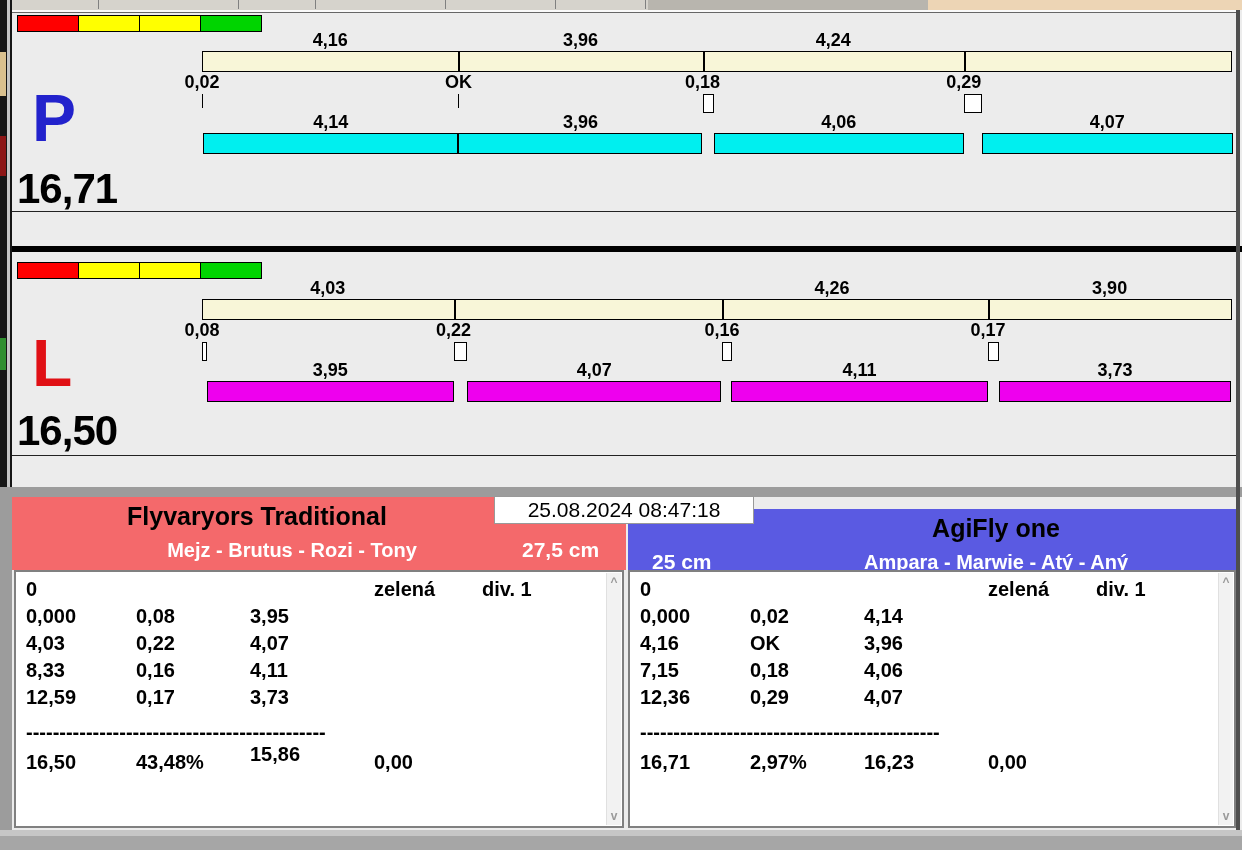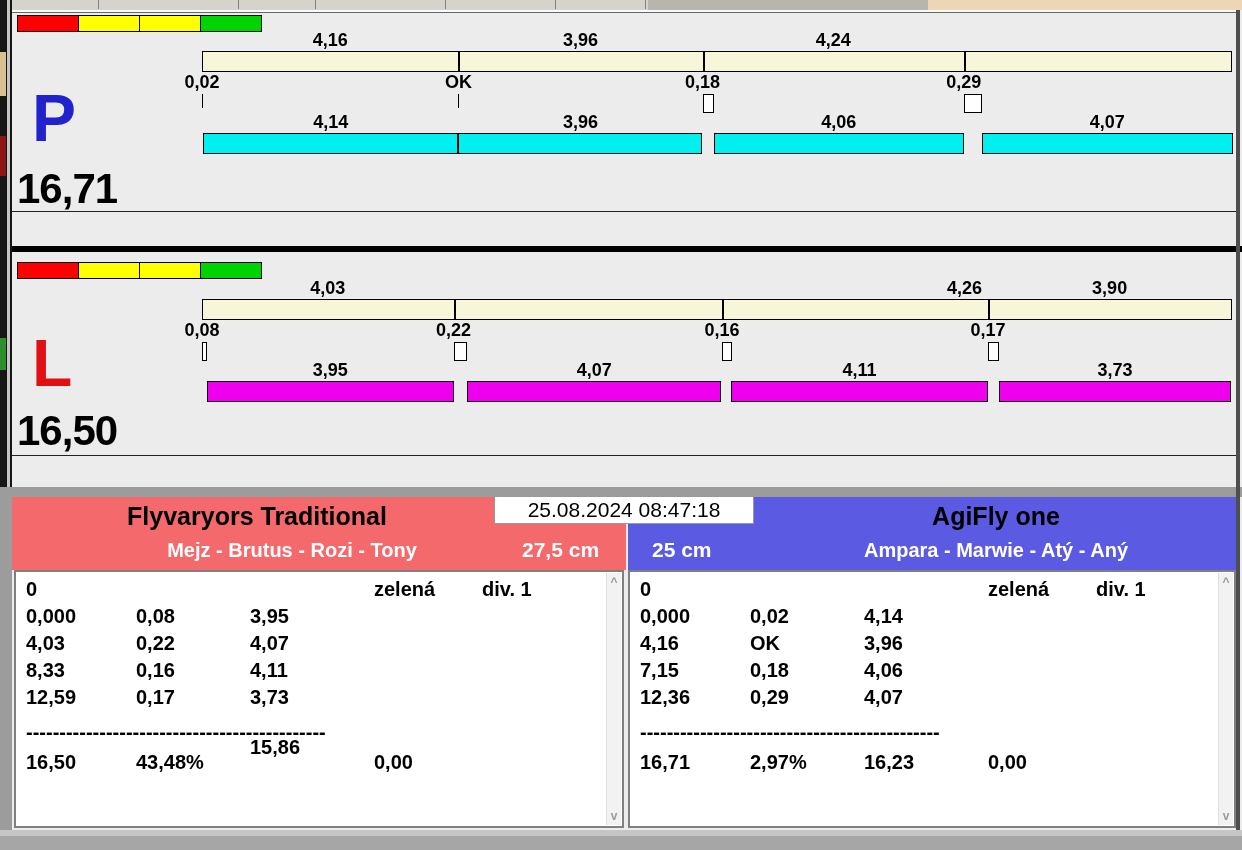--- a/index.html
+++ b/index.html
@@ -133,21 +133,21 @@
   <div class="panel" id="panel1" style="top:252px;height:203px">
     <div class="lane-letter" id="letter1" style="top: 78px; color: rgb(224, 16, 21);">L</div>
     <div class="lane-total" style="top:158px">16,50</div>
   <div style="position: absolute; left: 5px; top: 10px; width: 62px; height: 17px; background: rgb(255, 0, 0); border: 1px solid rgb(0, 0, 0);"></div>
       <div style="position: absolute; left: 66px; top: 10px; width: 62px; height: 17px; background: rgb(255, 255, 0); border: 1px solid rgb(0, 0, 0);"></div>
       <div style="position: absolute; left: 127px; top: 10px; width: 62px; height: 17px; background: rgb(255, 255, 0); border: 1px solid rgb(0, 0, 0);"></div>
       <div style="position: absolute; left: 188px; top: 10px; width: 62px; height: 17px; background: rgb(0, 212, 0); border: 1px solid rgb(0, 0, 0);"></div>
       <div style="position: absolute; left: 190px; top: 47px; width: 1030px; height: 21px; background: rgb(248, 246, 216); border: 1px solid rgb(0, 0, 0);"></div>
       <div class="blab" style="position: absolute; left: 190px; top: 27px; width: 251.57px;">4,03</div>
       <div style="position: absolute; left: 441.57px; top: 47px; width: 2px; height: 21px; background: rgb(0, 0, 0);"></div>
-      <div class="blab" style="position: absolute; left: 704px; top: 27px; width: 265.927px; text-align: right;">4,26</div>
+      <div class="blab" style="position: absolute; left: 687px; top: 27px; width: 265.927px;">4,26</div>
       <div style="position: absolute; left: 709.994px; top: 47px; width: 2px; height: 21px; background: rgb(0, 0, 0);"></div>
       <div class="blab" style="position: absolute; left: 975.921px; top: 27px; width: 243.455px;">3,90</div>
       <div style="position: absolute; left: 975.921px; top: 47px; width: 2px; height: 21px; background: rgb(0, 0, 0);"></div>
       <div class="blab" style="position: absolute; left: 150px; top: 69px; width: 80px;">0,08</div>
       <div style="position: absolute; left: 190px; top: 90px; width: 4.99394px; height: 19px; background: rgb(255, 255, 255); border: 1px solid rgb(0, 0, 0);"></div>
       <div class="blab" style="position: absolute; left: 401.57px; top: 69px; width: 80px;">0,22</div>
       <div style="position: absolute; left: 441.57px; top: 90px; width: 13.7333px; height: 19px; background: rgb(255, 255, 255); border: 1px solid rgb(0, 0, 0);"></div>
       <div class="blab" style="position: absolute; left: 669.994px; top: 69px; width: 80px;">0,16</div>
       <div style="position: absolute; left: 709.994px; top: 90px; width: 9.98788px; height: 19px; background: rgb(255, 255, 255); border: 1px solid rgb(0, 0, 0);"></div>
       <div class="blab" style="position: absolute; left: 935.921px; top: 69px; width: 80px;">0,17</div>
@@ -162,21 +162,21 @@
       <div style="position: absolute; left: 986.533px; top: 129px; width: 232.842px; height: 21px; background: rgb(238, 0, 238); border: 1px solid rgb(0, 0, 0);"></div>
     </div>
   <div class="hline" style="top:455px"></div>
   <div class="grayband"></div>
 
   <div class="team-header" id="th0" style="background: rgb(244, 105, 107);">
     <div class="team-title">Flyvaryors Traditional</div>
     <div class="team-dogs">Mejz - Brutus - Rozi - Tony</div>
     <div class="jump-height">27,5 cm</div>
   </div>
-  <div class="team-header" id="th1" style="background: rgb(90, 90, 226);">
+  <div class="team-header" id="th1" style="background: rgb(90, 90, 226); margin-top: 12px;">
     <div class="team-title">AgiFly one</div>
     <div class="team-dogs">Ampara - Marwie - Atý - Aný</div>
     <div class="jump-height">25 cm</div>
   </div>
 
   <div class="datebox">25.08.2024 08:47:18</div>
 
   <div class="ttable" id="tt0">
     <div class="scroll">
       <div class="arr up">^</div>
@@ -193,21 +193,21 @@
       <div class="tcell" style="position: absolute; left: 234px; top: 60px;">4,07</div>
       <div class="tcell" style="position: absolute; left: 10px; top: 87px;">8,33</div>
       <div class="tcell" style="position: absolute; left: 120px; top: 87px;">0,16</div>
       <div class="tcell" style="position: absolute; left: 234px; top: 87px;">4,11</div>
       <div class="tcell" style="position: absolute; left: 10px; top: 114px;">12,59</div>
       <div class="tcell" style="position: absolute; left: 120px; top: 114px;">0,17</div>
       <div class="tcell" style="position: absolute; left: 234px; top: 114px;">3,73</div>
       <div class="tcell" style="position: absolute; left: 10px; top: 149px;">---------------------------------------------</div>
       <div class="tcell" style="position: absolute; left: 10px; top: 179px;">16,50</div>
       <div class="tcell" style="position: absolute; left: 120px; top: 179px;">43,48%</div>
-      <div class="tcell" style="position: absolute; left: 234px; top: 164px;">15,86</div>
+      <div class="tcell" style="position: absolute; left: 234px; top: 171px;">15,86</div>
       <div class="tcell" style="position: absolute; left: 358px; top: 179px;">0,00</div>
     </div>
   <div class="ttable" id="tt1">
     <div class="scroll">
       <div class="arr up">^</div>
       <div class="arr dn">v</div>
     </div>
   <div class="tcell" style="position: absolute; left: 10px; top: 6px;">0</div>
       <div class="tcell" style="position: absolute; left: 358px; top: 6px;">zelená</div>
       <div class="tcell" style="position: absolute; left: 466px; top: 6px;">div. 1</div>

